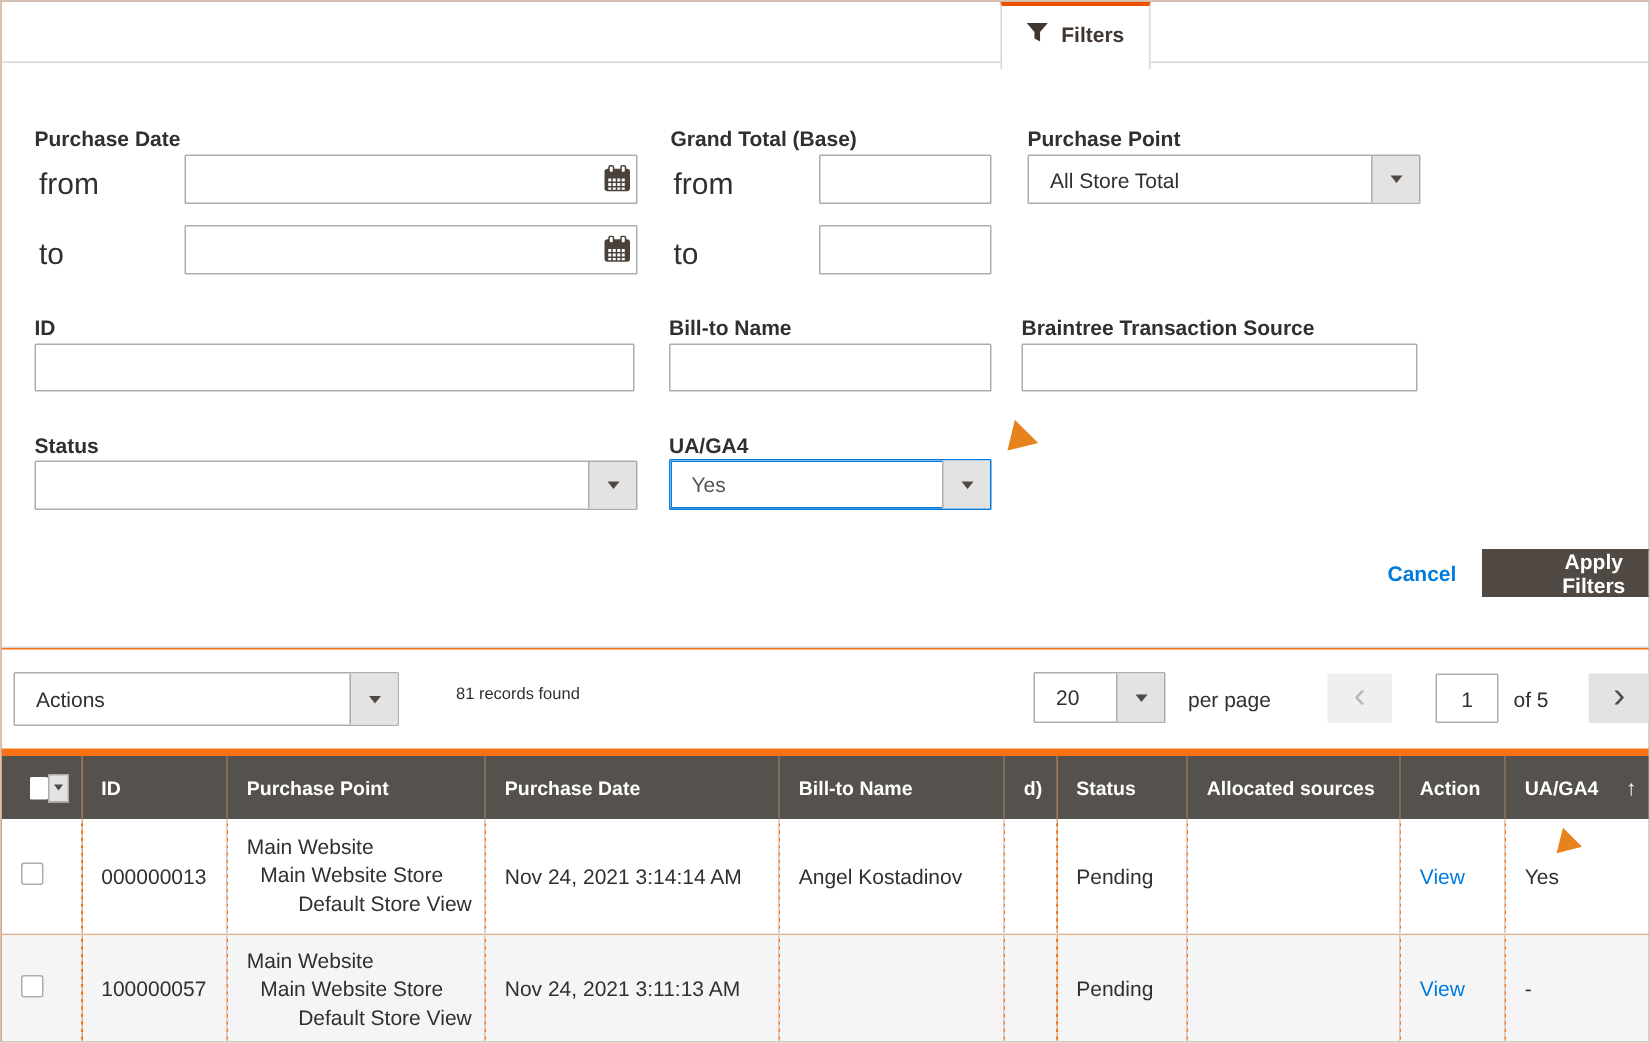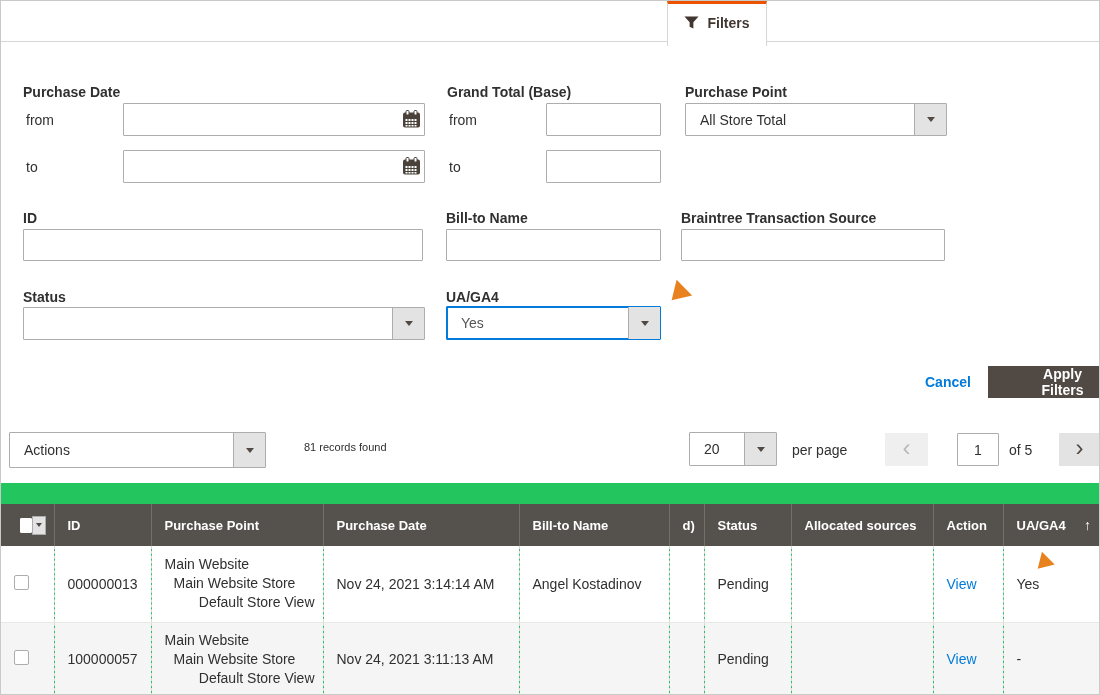--- a/index.html
+++ b/index.html
@@ -1,37 +1,37 @@
 <!DOCTYPE html>
 <html><head>
 <meta charset="utf-8">
 <style>
   * { margin:0; padding:0; box-sizing:border-box; }
   html,body { background:#fff; }
   body { font-family:"Liberation Sans", sans-serif; color:#303030; }
 
-  .page { position:relative; width:1100px; height:695px; background:#22c55e;
+  .page { position:relative; width:1100px; height:695px; background:#f97316;
           border:1px solid #c9c9c9; overflow:hidden; }
 
   
   .tab-strip { position:absolute; top:0; left:0; width:1100px; height:41px;
                background:#ffffff; border-bottom:1px solid #d6d6d6; }
   .filters-tab { position:absolute; left:666px; top:0; width:100px; height:45px;
                  background:#fff; border-top:3px solid #eb5202;
                  border-left:1px solid #d6d6d6; border-right:1px solid #d6d6d6;
                  display:flex; align-items:center; justify-content:center; gap:8px;
                  z-index:3; cursor:pointer; }
   .filters-tab .tab-label { font-size:14px; font-weight:600; color:#41362f; padding-bottom:4px; }
   .filters-tab svg { margin-bottom:2px; }
 
   
   .filter-panel { position:absolute; top:41px; left:0; width:1100px; height:390px;
                   background:#fff; border-bottom:1px solid #d6d6d6; }
   .fld-label { position:absolute; font-size:14px; font-weight:700; color:#303030; }
-  .sub-label { position:absolute; font-size:14px; color:#303030; }
+  .sub-label { position:absolute; font-size:20px; color:#303030; }
   .input-box { position:absolute; background:#fff; border:1px solid #adadad;
                border-radius:1px; display:flex; align-items:center; }
   .input-box input { border:none; outline:none; flex:1; height:100%; min-width:0;
                      font-family:inherit; font-size:14px; padding:0 8px; color:#303030;
                      background:transparent; }
   .cal-btn { width:26px; display:flex; align-items:center; justify-content:center;
              cursor:pointer; flex:0 0 auto; }
 
   .select { position:absolute; background:#fff; border:1px solid #adadad;
             border-radius:1px; display:flex; align-items:stretch; cursor:pointer; }
@@ -49,21 +49,21 @@
                  text-decoration:none; cursor:pointer; }
   .apply-btn { position:absolute; background:#514943; color:#fff; border:1px solid #514943;
                font-family:inherit; font-size:14px; font-weight:700; cursor:pointer;
                display:flex; align-items:center; justify-content:center;padding-left:36px; }
 
   .cursor-arrow { position:absolute; width:0; height:0;
                   border-left:11px solid transparent; border-right:11px solid transparent;
                   border-top:18px solid #e8821e; transform:rotate(45deg); z-index:5; }
 
   
-  .toolbar { position:absolute; top:416px; left:0; width:1100px; height:66px; background:#fff; }
+  .toolbar { position:absolute; top:432px; left:0; width:1100px; height:66px; background:#fff; }
   .records { position:absolute; left:303px; top:24px; font-size:11px; color:#303030; }
   .perpage-label { position:absolute; left:791px; top:25px; font-size:14px; color:#303030; }
   .pg-btn { position:absolute; height:33px; border:none; border-radius:1px;
             display:flex; align-items:center; justify-content:center;
             font-size:24px; line-height:1; cursor:pointer; font-family:inherit;
             padding-bottom:4px; }
   .pg-btn.prev { left:884px; top:16px; width:43px; background:#efefef; color:#b9b9b9; }
   .pg-btn.next { left:1058px; top:16px; width:41px; background:#e3e3e3; color:#514943; }
   .page-input { position:absolute; left:956px; top:16px; width:42px; height:33px;
                 border:1px solid #adadad; border-radius:1px; text-align:center;

